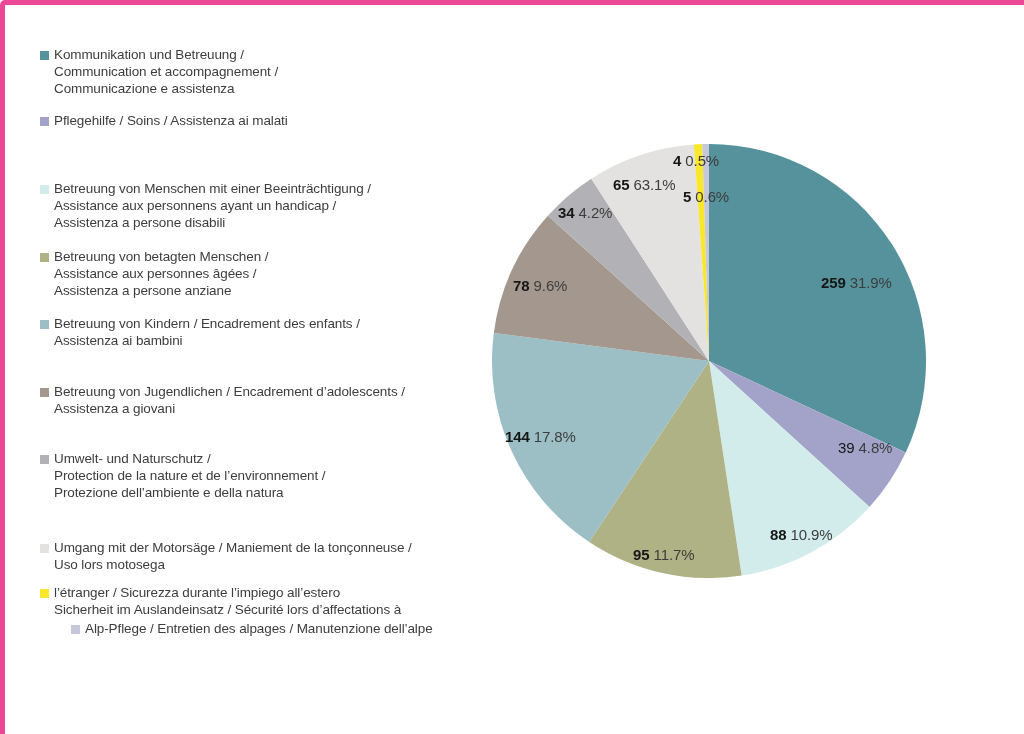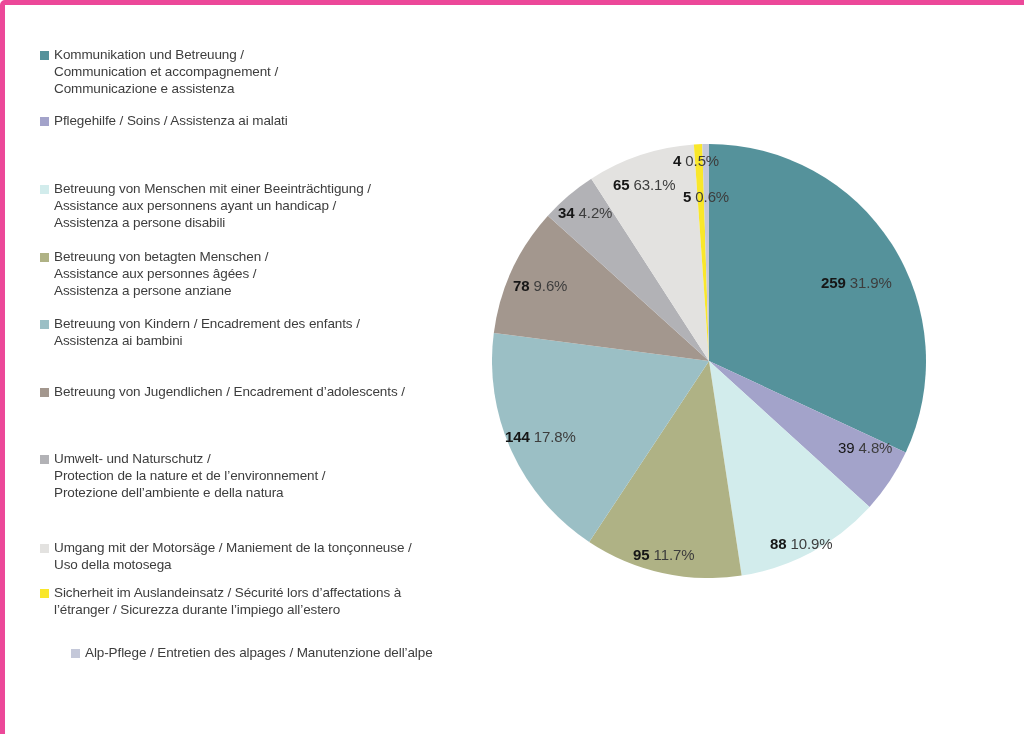--- a/index.html
+++ b/index.html
@@ -87,45 +87,46 @@
         <span class="swatch" style="background: rgb(155, 191, 197);"></span>
         <div class="legend-text">
           <div>Betreuung von Kindern / Encadrement des enfants /</div>
           <div>Assistenza ai bambini</div>
         </div>
       </div>
       <div class="legend-item" style="top: 379px;">
         <span class="swatch" style="background: rgb(163, 151, 142);"></span>
         <div class="legend-text">
           <div>Betreuung von Jugendlichen / Encadrement d’adolescents /</div>
+          <div>Assistenza a giovani</div>
         </div>
       </div>
       <div class="legend-item" style="top: 446px;">
         <span class="swatch" style="background: rgb(178, 178, 182);"></span>
         <div class="legend-text">
           <div>Umwelt- und Naturschutz /</div>
           <div>Protection de la nature et de l’environnement /</div>
           <div>Protezione dell’ambiente e della natura</div>
         </div>
       </div>
       <div class="legend-item" style="top: 535px;">
         <span class="swatch" style="background: rgb(227, 226, 224);"></span>
         <div class="legend-text">
           <div>Umgang mit der Motorsäge / Maniement de la tonçonneuse /</div>
-          <div>Uso della motosega</div>
+          <div>Uso lors motosega</div>
         </div>
       </div>
       <div class="legend-item" style="top: 580px;">
         <span class="swatch" style="background: rgb(249, 231, 43);"></span>
         <div class="legend-text">
+          <div>l’étranger / Sicurezza durante l’impiego all’estero</div>
           <div>Sicherheit im Auslandeinsatz / Sécurité lors d’affectations à</div>
-          <div>l’étranger / Sicurezza durante l’impiego all’estero</div>
         </div>
       </div>
-      <div class="legend-item" style="top: 640px; padding-left: 31px;">
+      <div class="legend-item" style="top: 616px; padding-left: 31px;">
         <span class="swatch" style="background: rgb(196, 200, 217);"></span>
         <div class="legend-text">
           <div>Alp-Pflege / Entretien des alpages / Manutenzione dell’alpe</div>
         </div>
       </div>
     </div>
   <div id="pie-wrap" style="left: 487px; top: 139px;"><svg width="434" height="434" viewBox="0 0 434 434">
         <path d="M 217 217 L 217.00 0.00 A 217 217 0 0 1 413.72 308.60 Z" fill="#55929b"></path>
         <path d="M 217 217 L 413.72 308.60 A 217 217 0 0 1 377.55 362.99 Z" fill="#a3a3ca"></path>
         <path d="M 217 217 L 377.55 362.99 A 217 217 0 0 1 249.66 431.53 Z" fill="#d2ecec"></path>
@@ -133,21 +134,21 @@
         <path d="M 217 217 L 97.18 397.92 A 217 217 0 0 1 1.82 188.92 Z" fill="#9bbfc5"></path>
         <path d="M 217 217 L 1.82 188.92 A 217 217 0 0 1 55.89 71.63 Z" fill="#a3978e"></path>
         <path d="M 217 217 L 55.89 71.63 A 217 217 0 0 1 99.30 34.70 Z" fill="#b2b2b6"></path>
         <path d="M 217 217 L 99.30 34.70 A 217 217 0 0 1 201.88 0.53 Z" fill="#e3e2e0"></path>
         <path d="M 217 217 L 201.88 0.53 A 217 217 0 0 1 210.28 0.10 Z" fill="#f9e72b"></path>
         <path d="M 217 217 L 210.28 0.10 A 217 217 0 0 1 217.00 0.00 Z" fill="#c4c8d9"></path>
       </svg></div>
   <div id="labels">
       <div class="slice-label" style="left: 816px; top: 249px; margin-top: 20px;"><span class="num bold">259</span><span> 31.9%</span></div>
       <div class="slice-label" style="left: 833px; top: 434px;"><span class="num">39</span><span> 4.8%</span></div>
-      <div class="slice-label" style="left: 765px; top: 521px; margin-top: 9px;"><span class="num bold">88</span><span> 10.9%</span></div>
+      <div class="slice-label" style="left: 765px; top: 521px;"><span class="num bold">88</span><span> 10.9%</span></div>
       <div class="slice-label" style="left: 628px; top: 541px;"><span class="num bold">95</span><span> 11.7%</span></div>
       <div class="slice-label" style="left: 500px; top: 423px; text-align: center;"><span class="num bold">144</span><span> 17.8%</span></div>
       <div class="slice-label" style="left: 508px; top: 272px;"><span class="num bold">78</span><span> 9.6%</span></div>
       <div class="slice-label" style="left: 553px; top: 199px;"><span class="num bold">34</span><span> 4.2%</span></div>
       <div class="slice-label" style="left: 608px; top: 171px;"><span class="num bold">65</span><span> 63.1%</span></div>
       <div class="slice-label" style="left: 678px; top: 183px;"><span class="num bold">5</span><span> 0.6%</span></div>
       <div class="slice-label" style="left: 668px; top: 147px;"><span class="num bold">4</span><span> 0.5%</span></div>
     </div>
 </div>
 

